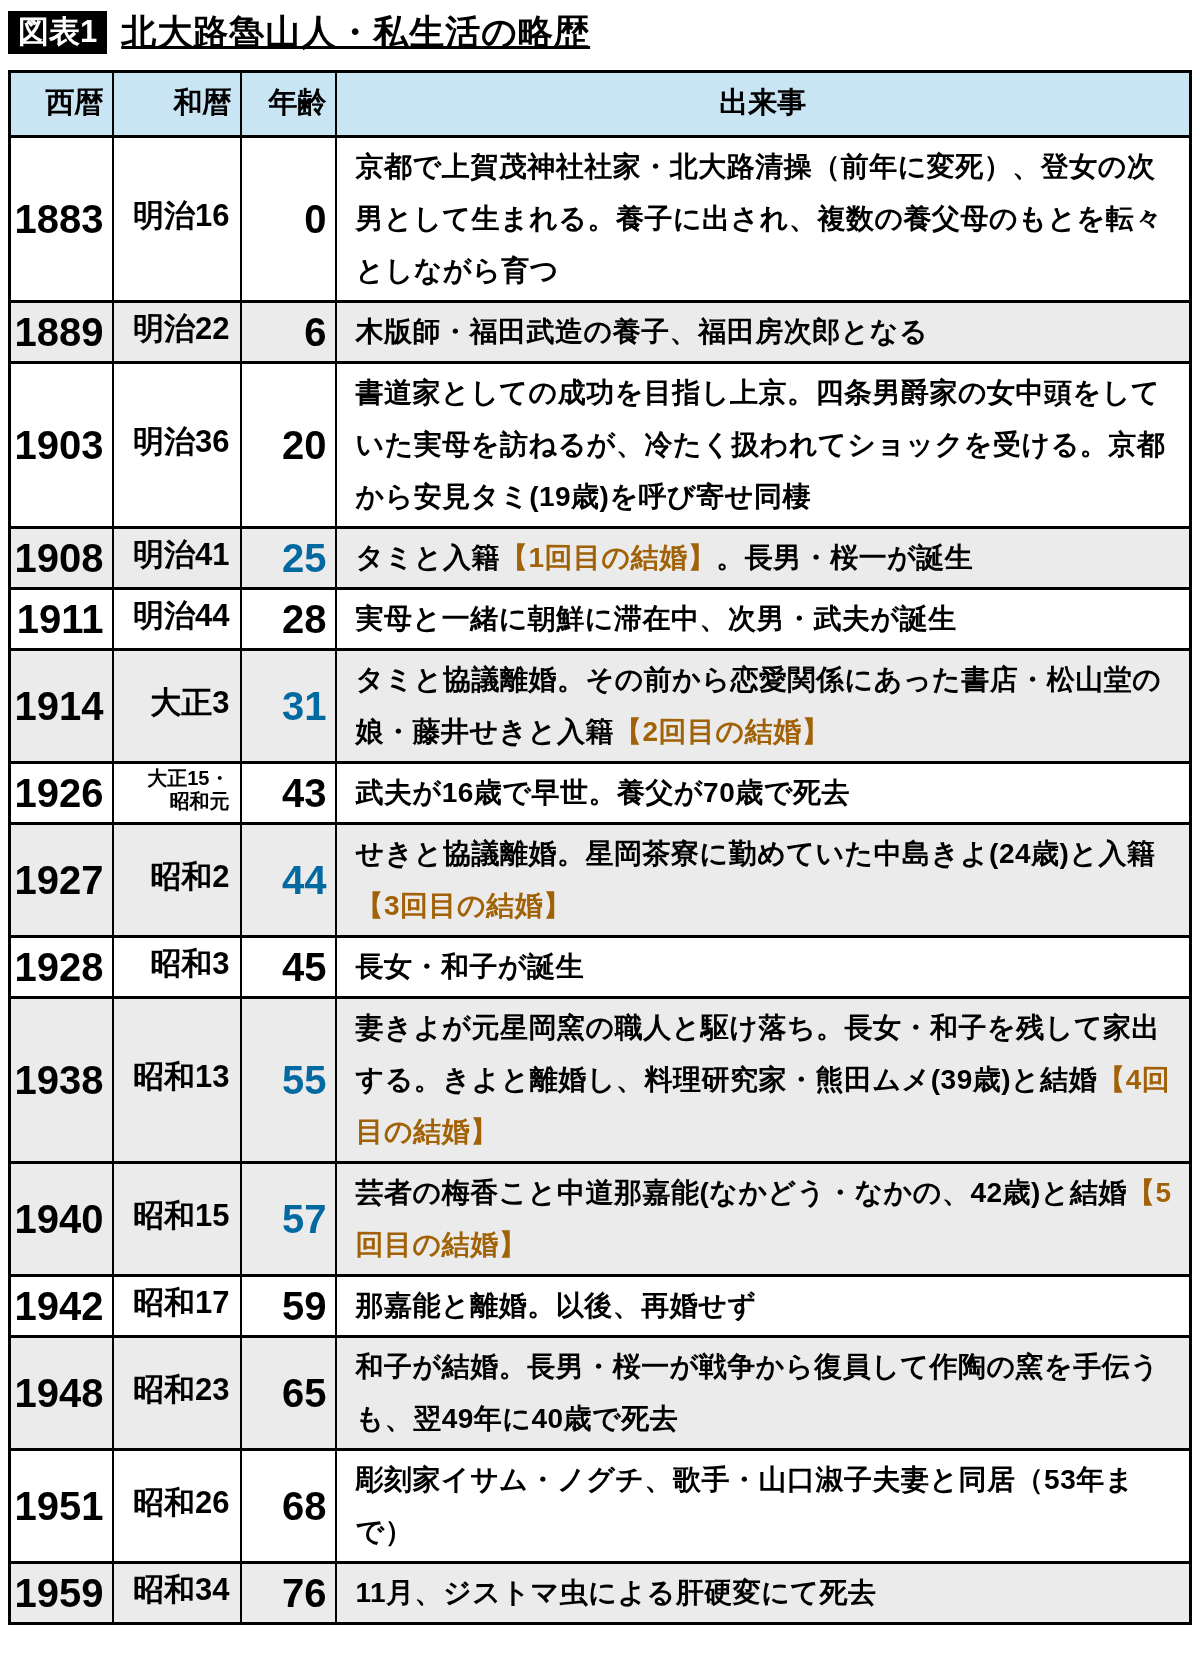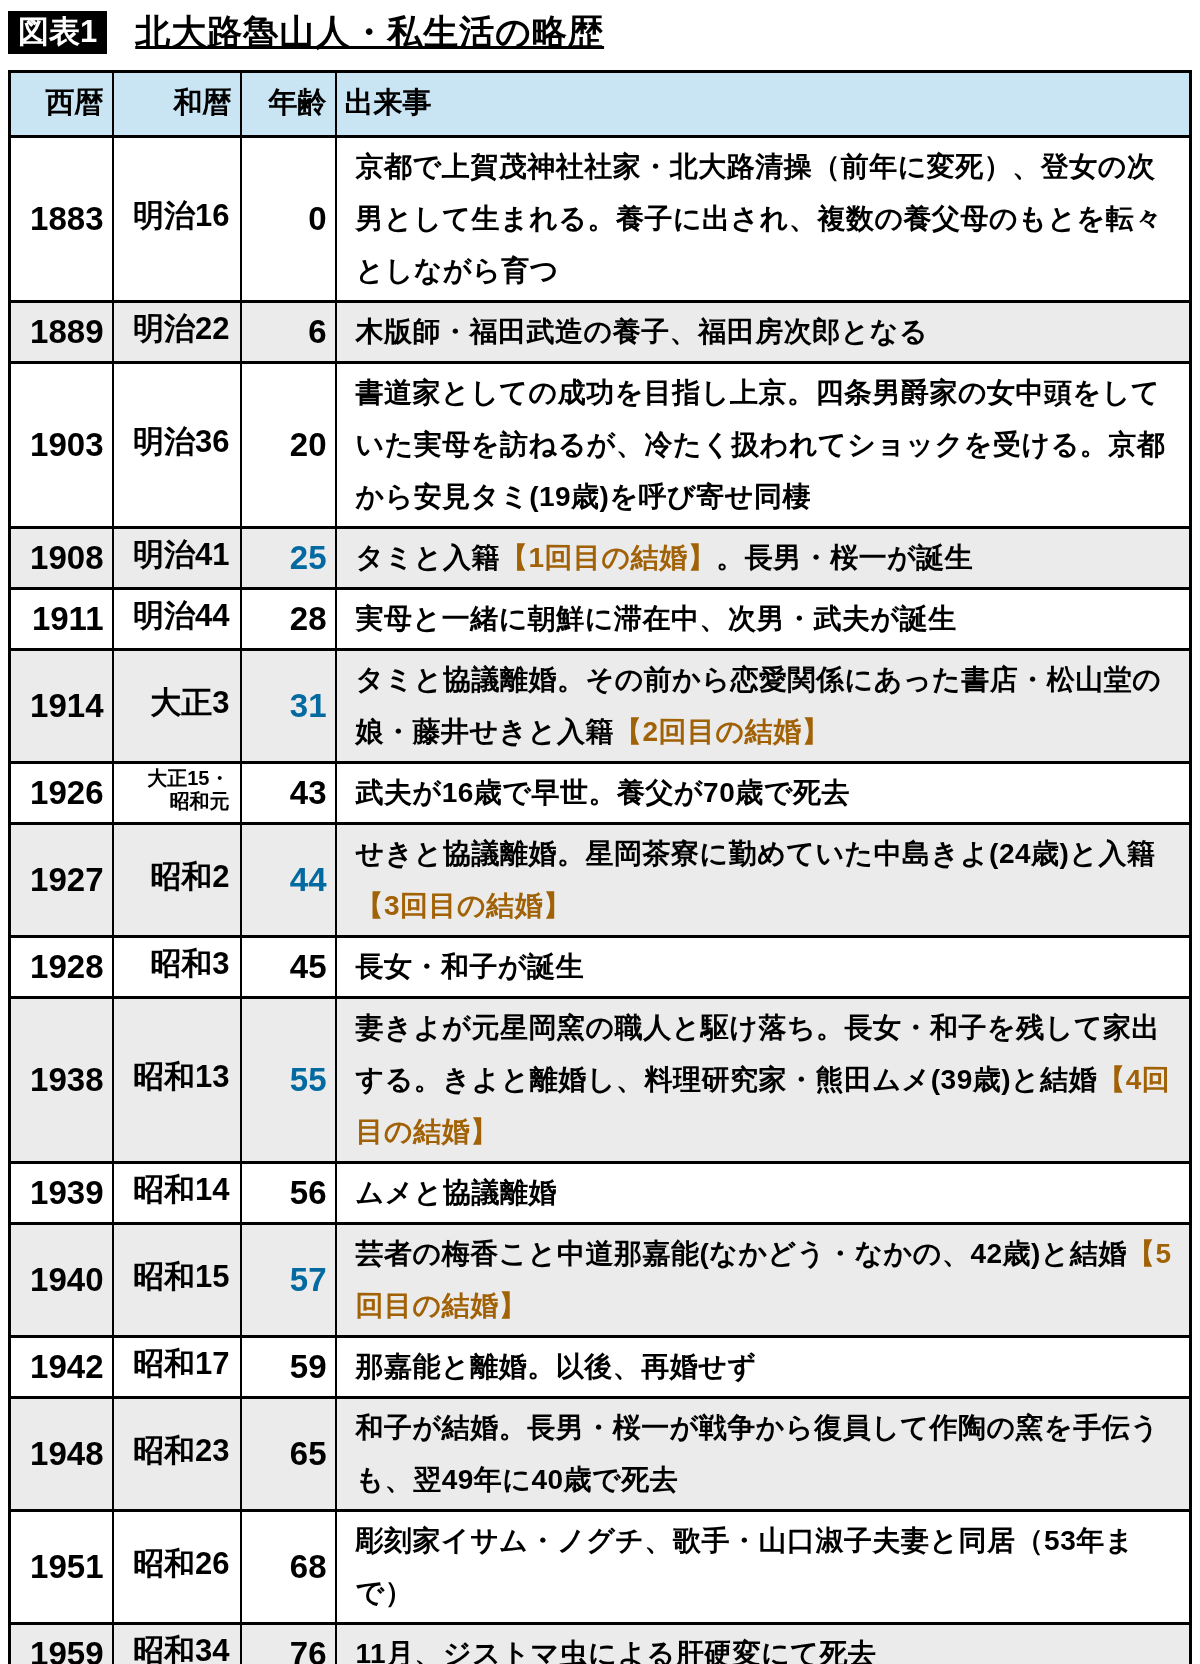--- a/index.html
+++ b/index.html
@@ -3,46 +3,46 @@
 <meta charset="utf-8">
 <style>
   * { margin:0; padding:0; box-sizing:border-box; }
   html,body { background:#fff; }
   body {
     width:1200px; height:1664px; overflow:hidden;
     font-family:"Liberation Sans","DejaVu Sans",sans-serif;
     color:#000;
   }
   .page { padding:8px 8px 0 8px; }
-  .title-row { display:flex; align-items:center; gap:28px; height:48px; margin-bottom:14px; }
+  .title-row { display:flex; align-items:center; gap:14px; height:48px; margin-bottom:14px; }
   .title-tag {
     background:#000; color:#fff; font-weight:bold; font-size:31px;
     padding:5px 10px 7px 10px; line-height:1; display:inline-block;
   }
   .title-text { font-weight:bold; font-size:35px; letter-spacing:1px;text-decoration:underline; }
 
   table.chronology {
     width:1184px; border-collapse:collapse; table-layout:fixed;
     border:3px solid #000;
   }
   col.c-year { width:103px; }
   col.c-era  { width:128px; }
   col.c-age  { width:95px;  }
   th {
     background:#c9e5f4; border:3px solid #000; border-left-width:2px; border-right-width:2px;
     font-size:29px; font-weight:bold; padding:10px 8px 12px 8px;
   }
   th.h-right { text-align:right; }
-  th.h-left  { text-align:left; padding-left:8px; }
+  th.h-left  { text-align:center; padding-left:8px; }
   td {
     border:3px solid #000; border-left-width:2px; border-right-width:2px;
     vertical-align:middle; font-weight:bold;
   }
   tr.shaded td { background:#ebebeb; }
-  td.year, td.age { text-align:right; font-size:33px; padding:2px 8px 2px 2px; }
+  td.year, td.age { text-align:right; font-size:40px; padding:2px 8px 2px 2px; }
   td.era { text-align:right; font-size:31px; padding:2px 10px 8px 2px; }
   td.era .era-line { display:block; font-size:20px; line-height:23px; font-weight:bold; }
   td.age.red { color:#0369a1; }
   td.event {
     text-align:left; font-size:28px; line-height:52px;
     padding:3px 6px 3px 19px; letter-spacing:0.5px;
   }
   td.event .seg-red { color:#a16207; }
 </style>
 </head>
@@ -126,26 +126,20 @@
           <td class="era">昭和3</td>
           <td class="age">45</td>
           <td class="event"><span class="seg-black">長女・和子が誕生</span></td>
         </tr>
         <tr class="shaded">
           <td class="year">1938</td>
           <td class="era">昭和13</td>
           <td class="age red">55</td>
           <td class="event"><span class="seg-black">妻きよが元星岡窯の職人と駆け落ち。長女・和子を残して家出する。きよと離婚し、料理研究家・熊田ムメ(39歳)と結婚</span><span class="seg-red">【4回目の結婚】</span></td>
         </tr>
-        <tr>
-          <td class="year">1939</td>
-          <td class="era">昭和14</td>
-          <td class="age">56</td>
-          <td class="event"><span class="seg-black">ムメと協議離婚</span></td>
-        </tr>
         <tr class="shaded">
           <td class="year">1940</td>
           <td class="era">昭和15</td>
           <td class="age red">57</td>
           <td class="event"><span class="seg-black">芸者の梅香こと中道那嘉能(なかどう・なかの、42歳)と結婚</span><span class="seg-red">【5回目の結婚】</span></td>
         </tr>
         <tr>
           <td class="year">1942</td>
           <td class="era">昭和17</td>
           <td class="age">59</td>

